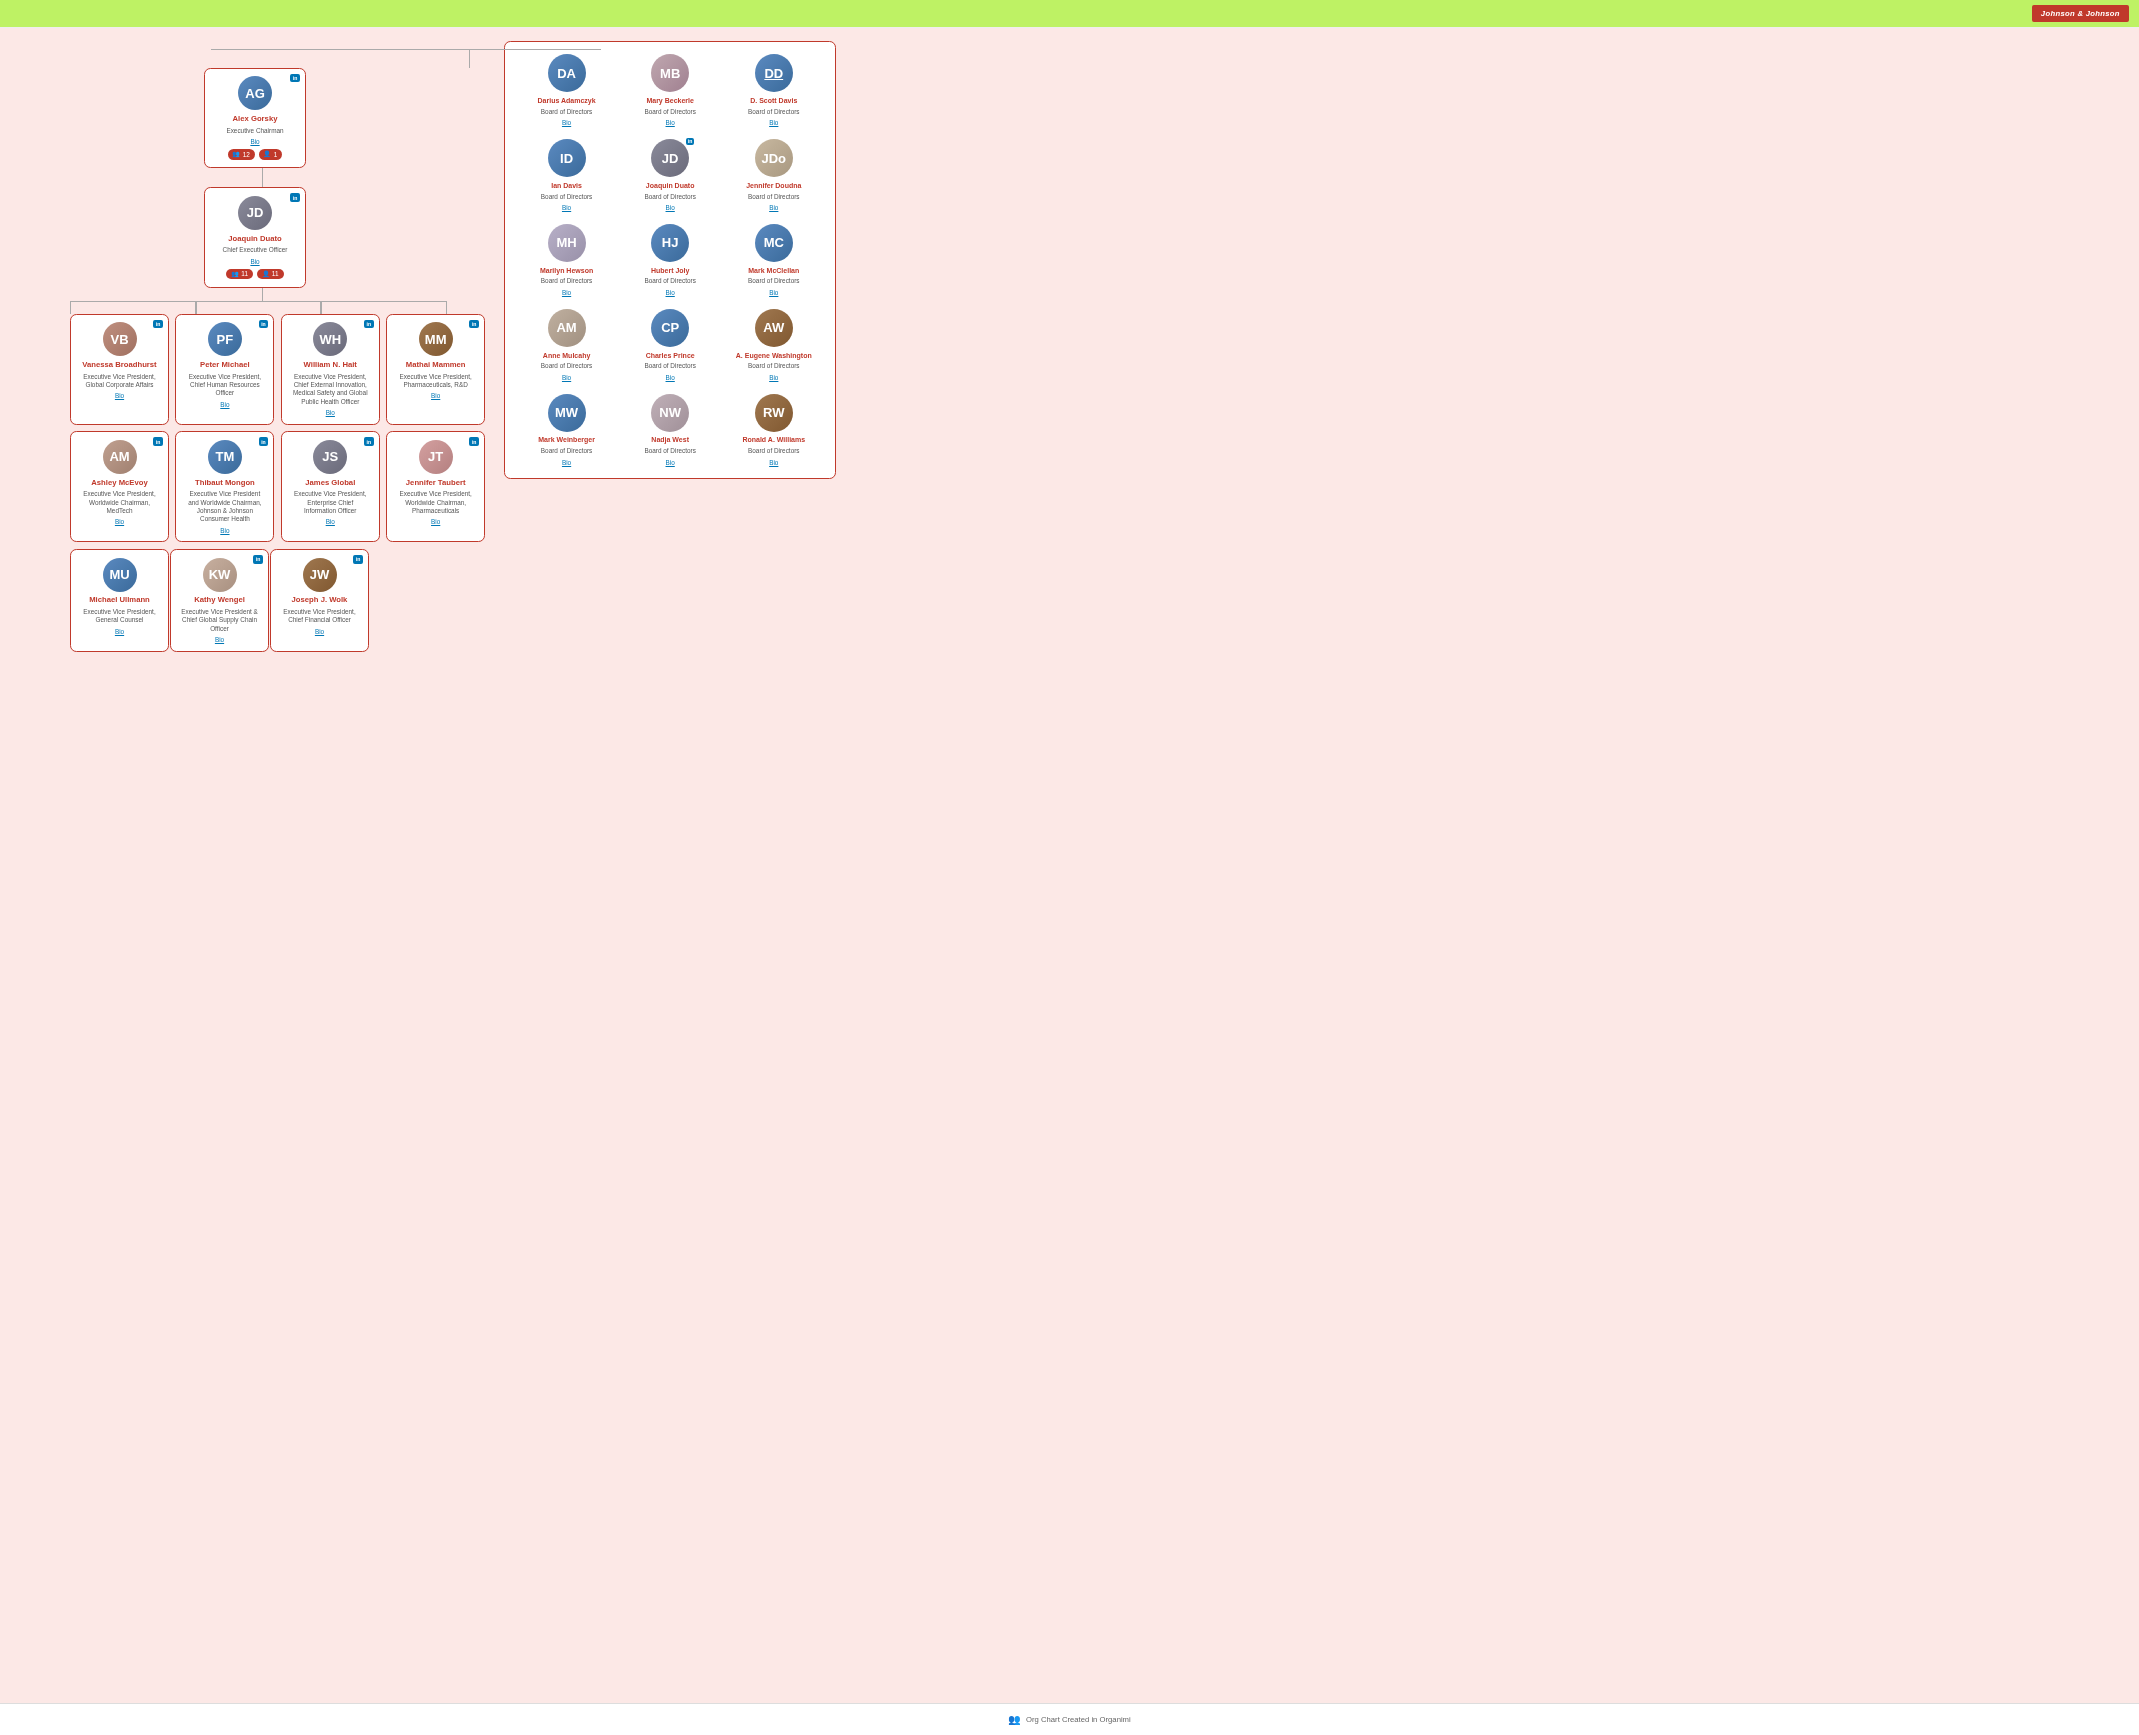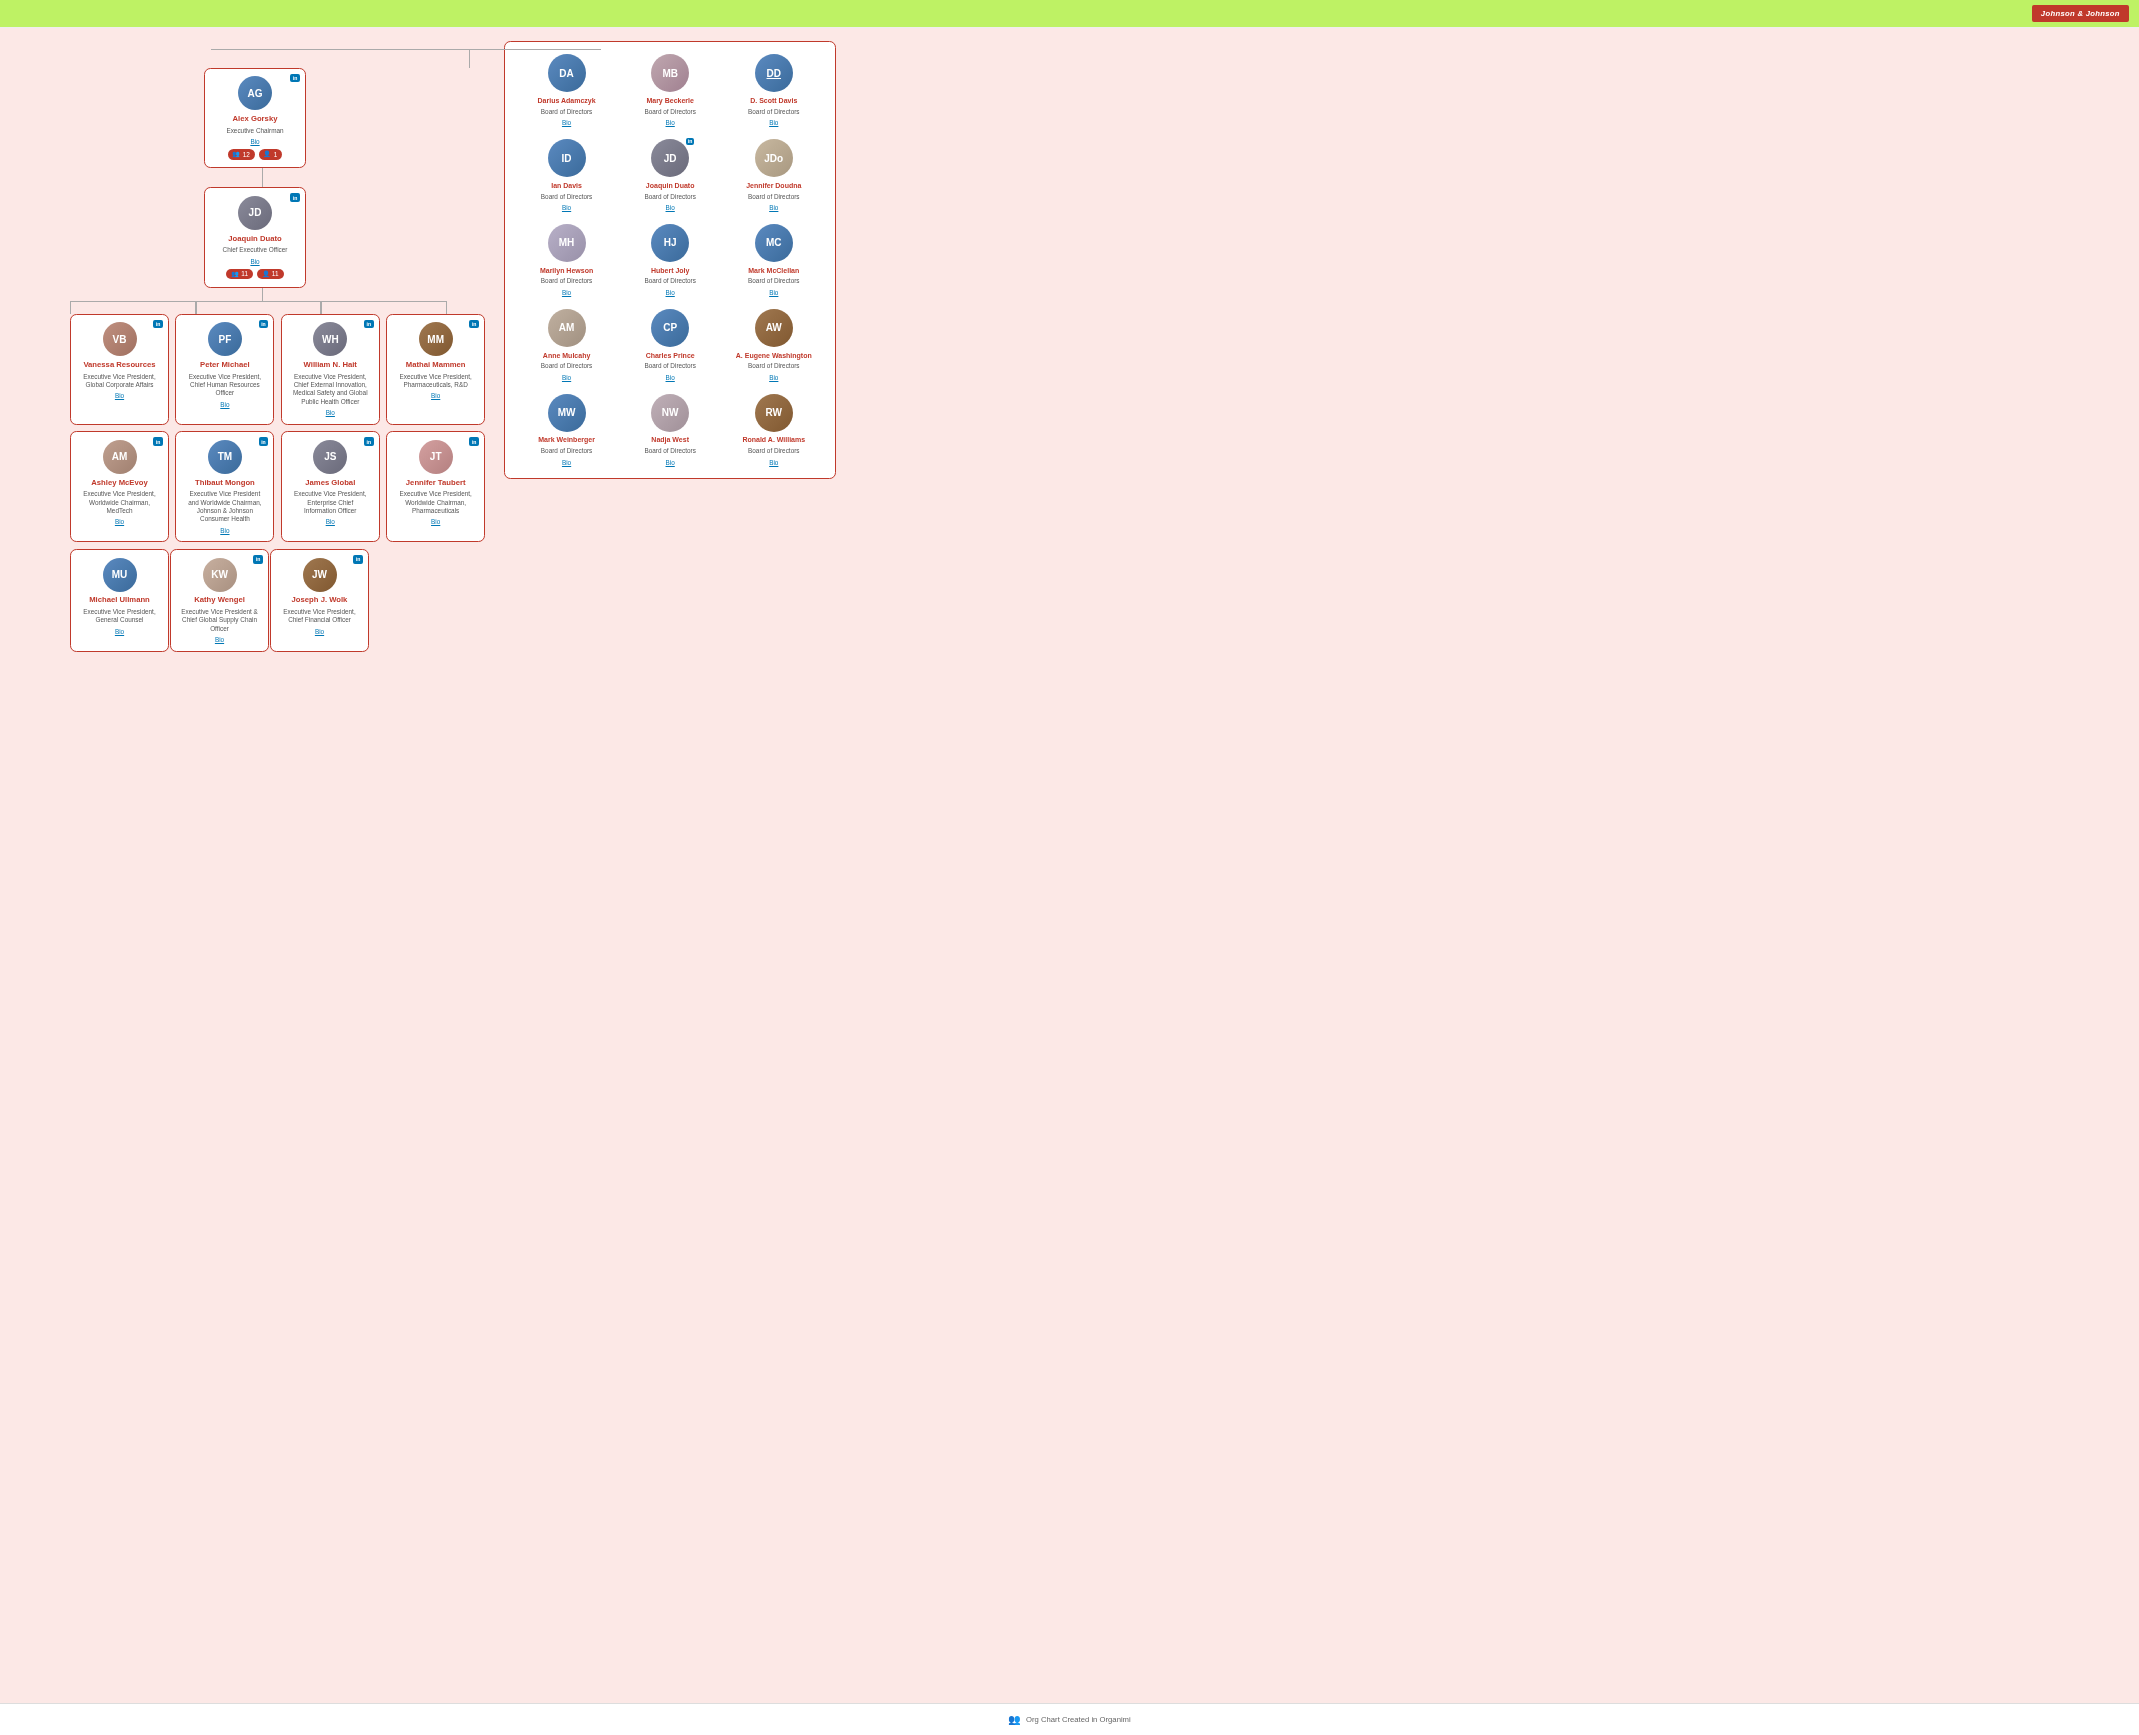--- a/index.html
+++ b/index.html
@@ -173,21 +173,21 @@
 
     
     .face {
       width: 34px;
       height: 34px;
       border-radius: 50%;
       background: linear-gradient(135deg, #b8a898 0%, #9e8878 100%);
       display: flex;
       align-items: center;
       justify-content: center;
-      font-size: 10px;
+      font-size: 13px;
       color: white;
       font-weight: bold;
     }
     .face.blue { background: linear-gradient(135deg, #5b8ac0 0%, #3a6a9a 100%); }
     .face.gray { background: linear-gradient(135deg, #8a8a9a 0%, #6a6a7a 100%); }
     .face.brown { background: linear-gradient(135deg, #a07850 0%, #805830 100%); }
   </style>
 </head>
 <body>
 
@@ -249,21 +249,21 @@
               <div style="width:1.3px; height:12.8px; background:#aaa;"></div>
               <div style="width:1.3px; height:12.8px; background:#aaa;"></div>
             </div>
           </div>
 
           <div style="display:grid; grid-template-columns: repeat(4, 99px); gap:6.4px; margin-top:11.5px;">
 
             <div class="card card-sm">
               <div class="card-linkedin" style="font-size:5.1px;">in</div>
               <div class="avatar-placeholder face" style="background:linear-gradient(135deg,#c09080,#a07060);">VB</div>
-              <div class="card-name">Vanessa Resources</div>
+              <div class="card-name">Vanessa Broadhurst</div>
               <div class="card-title">Executive Vice President, Global Corporate Affairs</div>
               <div class="card-bio">Bio</div>
             </div>
 
             <div class="card card-sm">
               <div class="card-linkedin" style="font-size:5.1px;">in</div>
               <div class="avatar-placeholder face blue">PF</div>
               <div class="card-name">Peter Michael</div>
               <div class="card-title">Executive Vice President, Chief Human Resources Officer</div>
               <div class="card-bio">Bio</div>

